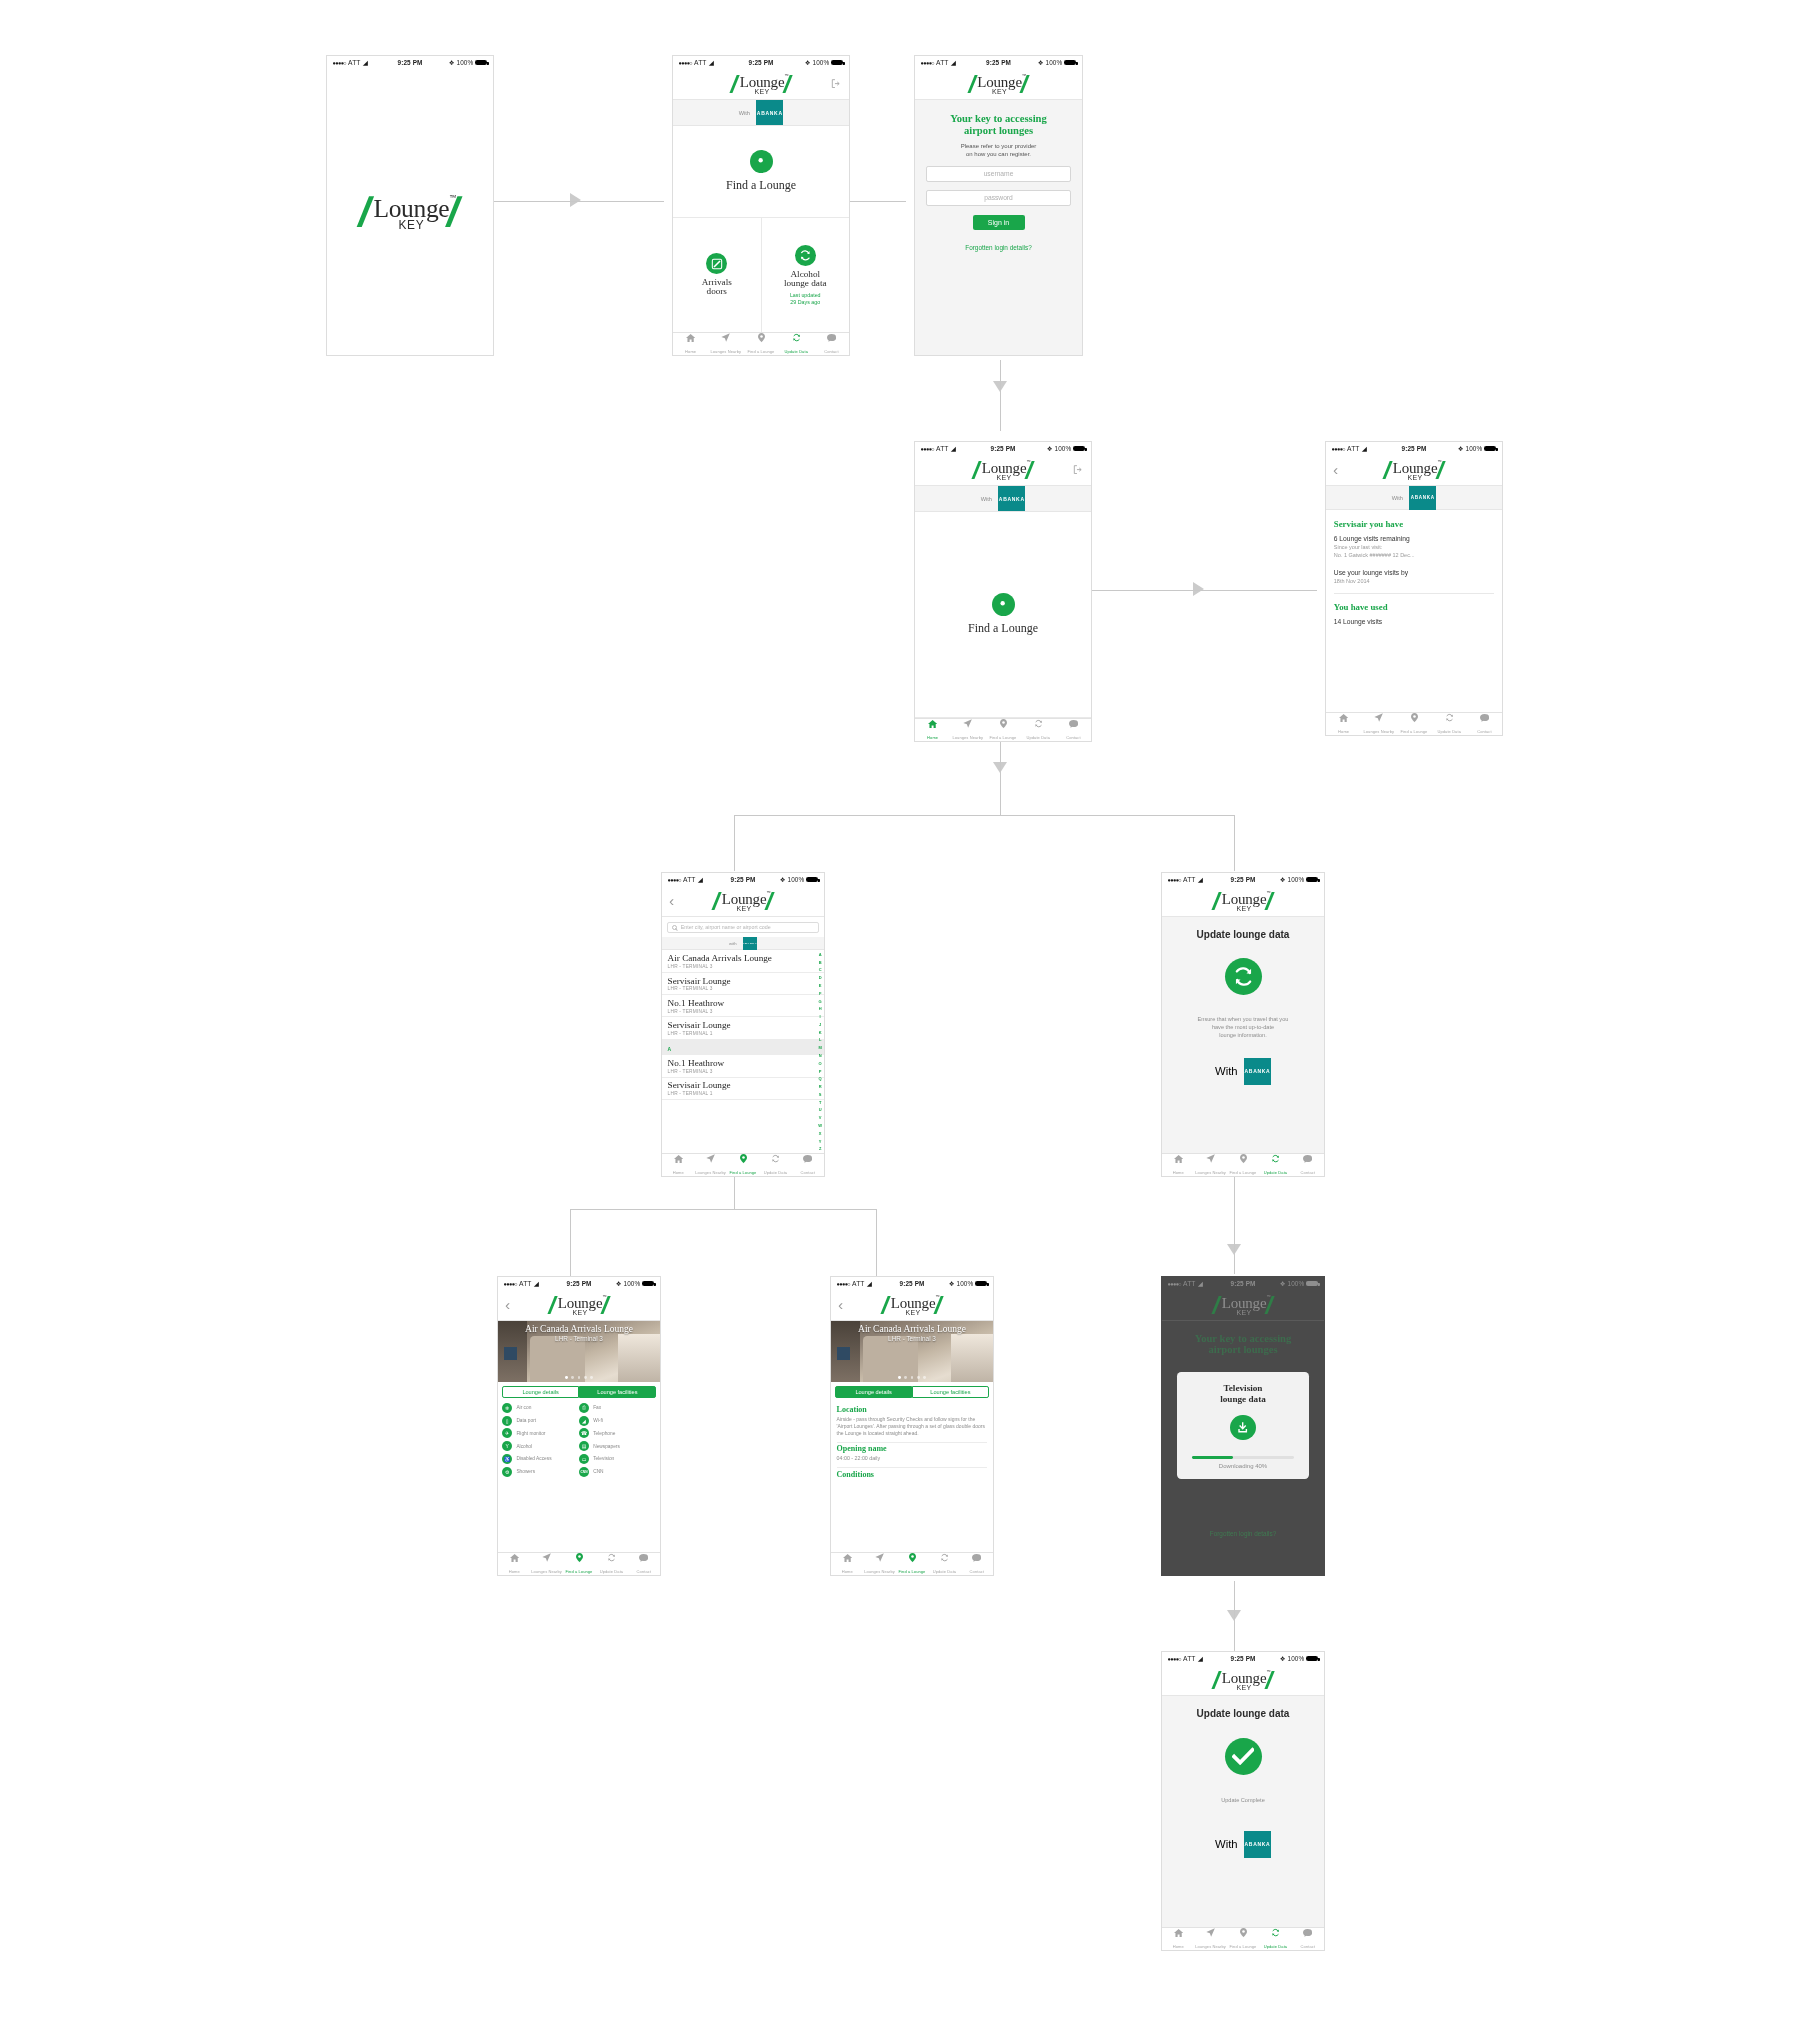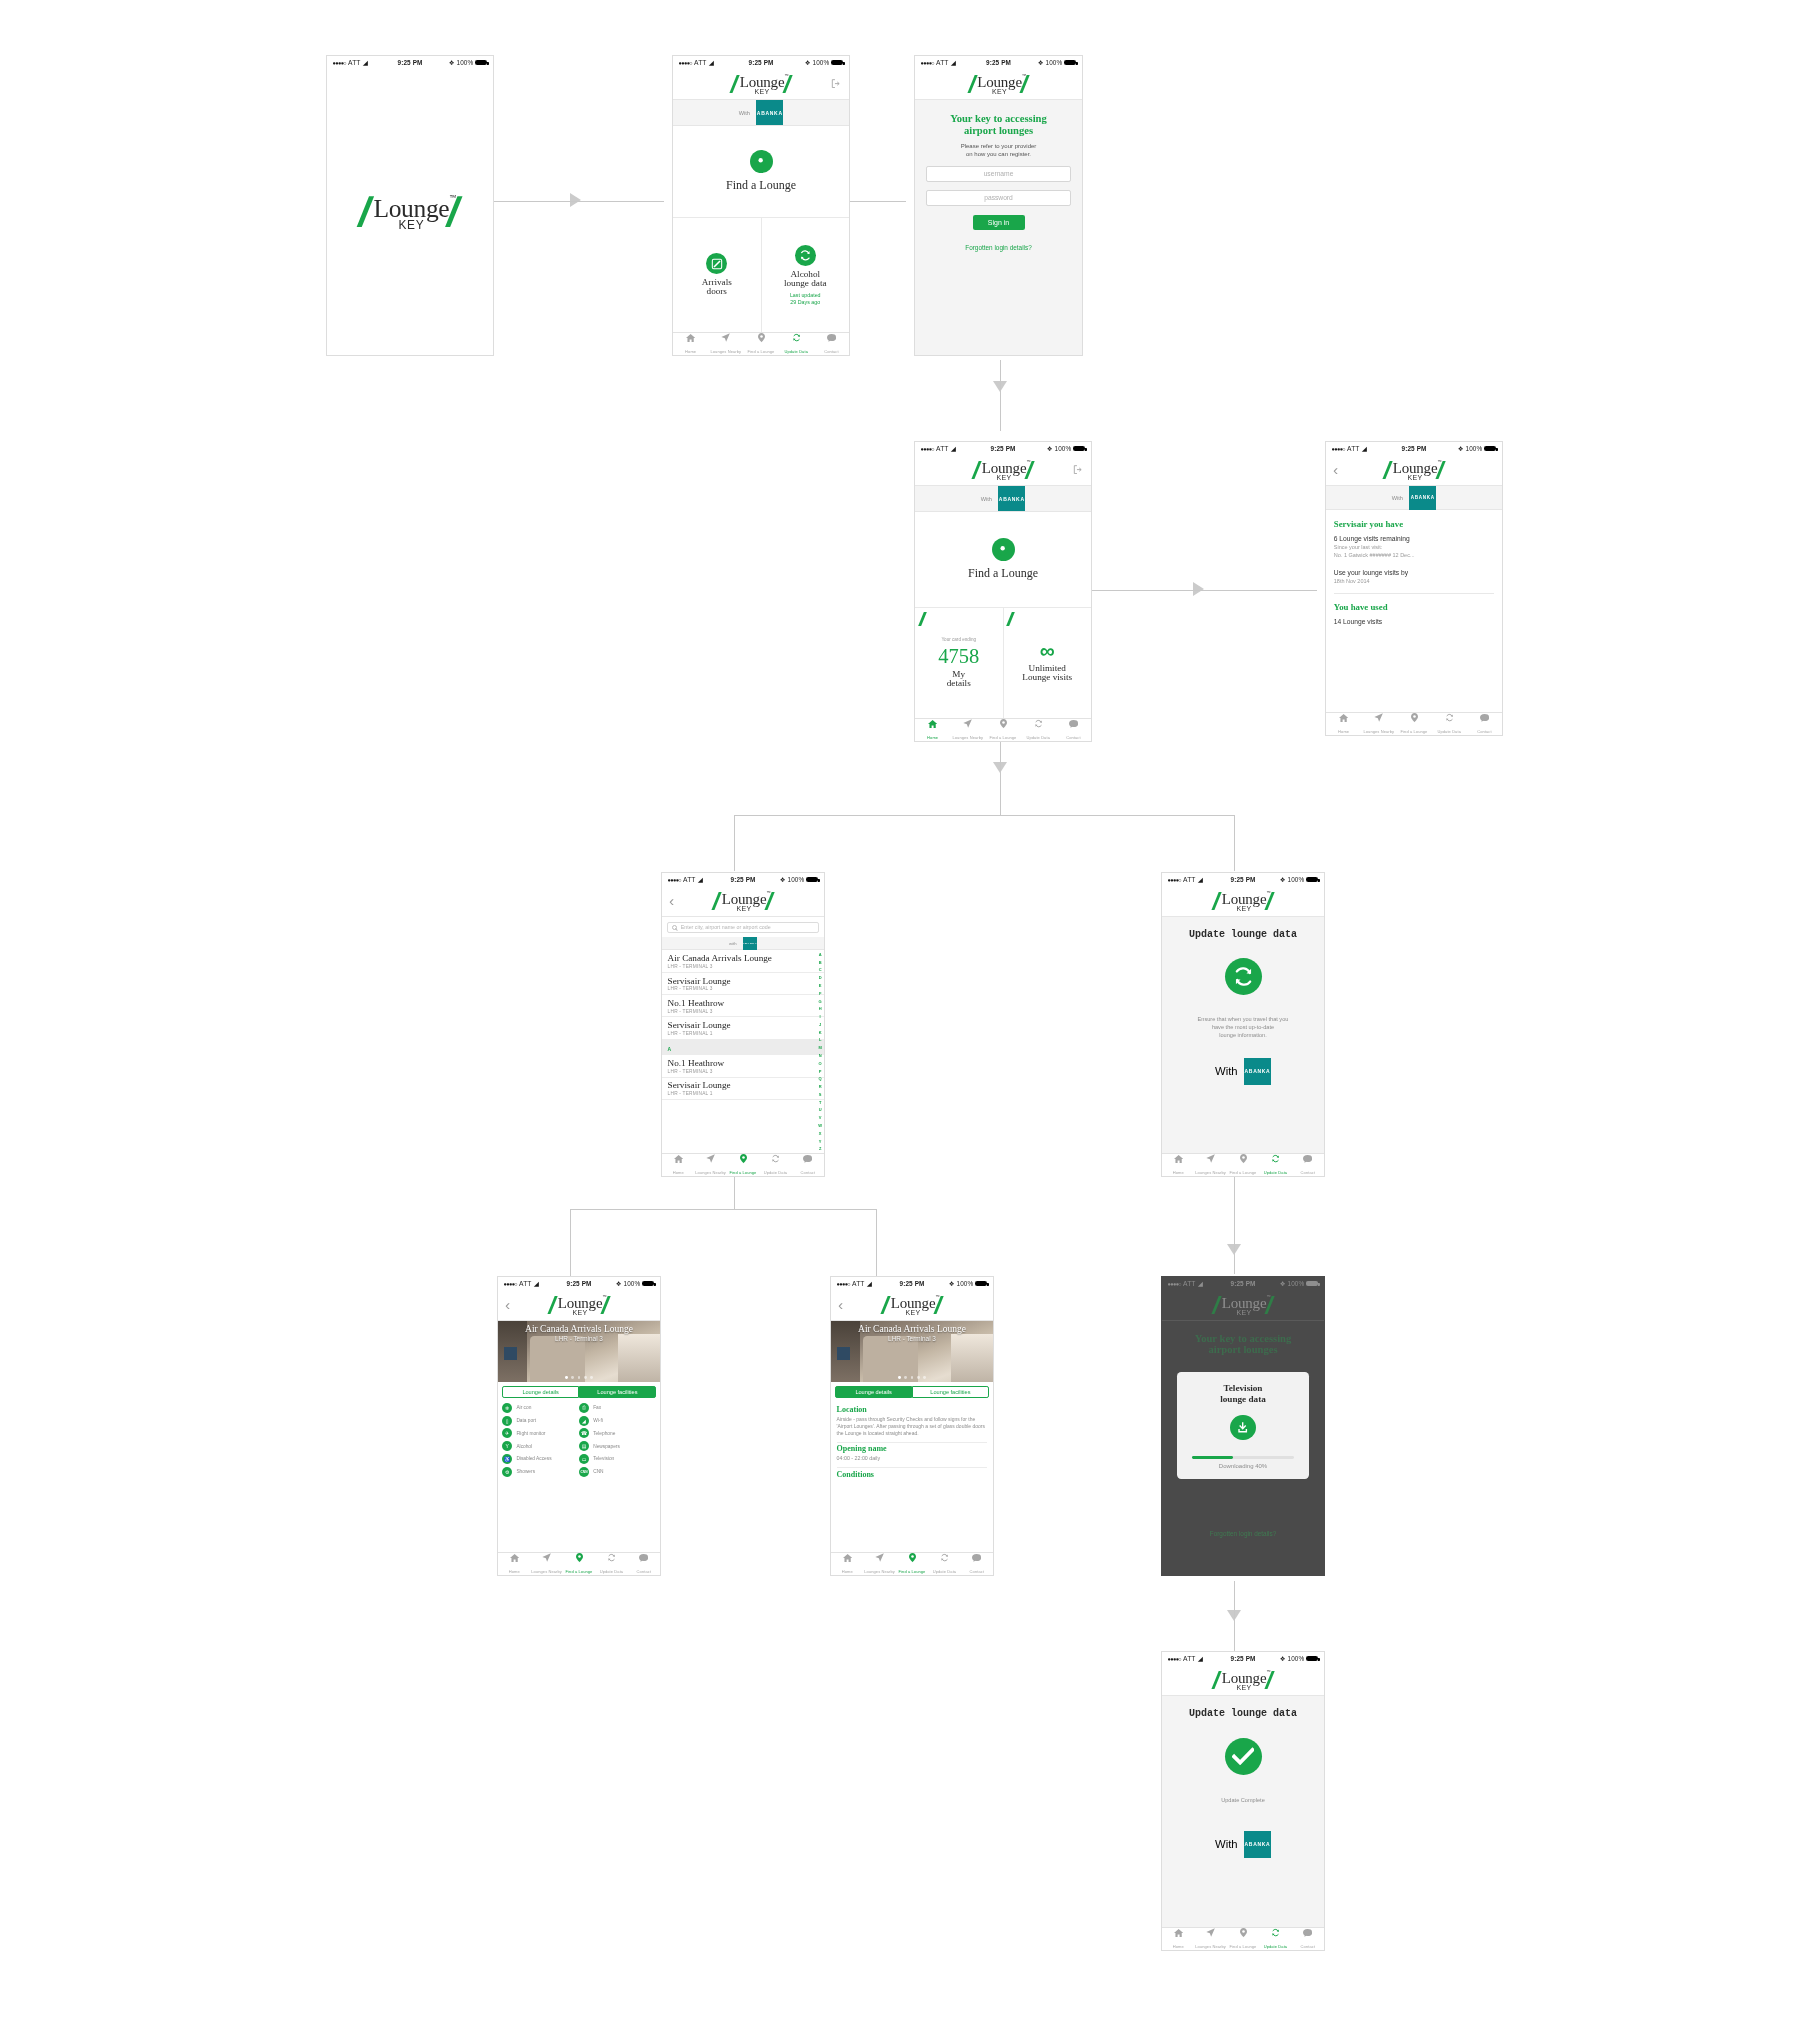--- a/index.html
+++ b/index.html
@@ -169,21 +169,21 @@
   .lrow.sect { background:#ececec; padding:1.4px 5.6px; }
   .lrow.sect .sl { font-size:5px; color:#19a64a; font-weight:bold;}
   .alphaidx {
     position:absolute; right:0.7px; top:1.4px; bottom:1.4px; width:6.4px;
     display:flex; flex-direction:column; align-items:center; justify-content:space-between;
     font-size:4px; color:#19a64a; font-weight:bold;
   }
 
   
   .upd { flex:1 1 auto; background:#f4f4f4; display:flex; flex-direction:column; align-items:center; padding:11.3px 7px 4.2px;}
-  .upd .t { font-family:Liberation Mono, monospace; font-size:10px; color:#2b2b2b; font-weight:bold;}
+  .upd .t { font-family:Liberation Sans, sans-serif; font-size:10px; color:#2b2b2b; font-weight:bold;}
   .upd .note { font-size:5.6px; color:#8d8d8d; text-align:center; line-height:1.4;}
 
   
   .hero { position:relative; height:61px; overflow:hidden; flex:0 0 auto;
           background:linear-gradient(160deg,#6b5f52 0%,#8d8073 25%,#c3b6a4 55%,#e6ddd0 80%,#cfc6b6 100%); }
   .hero .hshape1{position:absolute;left:0;top:0;width:18%;height:100%;background:linear-gradient(180deg,#4a423a,#7d7064);}
   .hero .hshape2{position:absolute;left:20%;top:24%;width:34%;height:76%;background:#bdb0a0;border-radius:4.2px 4.2px 0 0;}
   .hero .hshape3{position:absolute;right:0;top:20%;width:26%;height:80%;background:linear-gradient(180deg,#efe7dc,#bfb4a6);}
   .hero .hscreen{position:absolute;left:4%;top:42%;width:8%;height:22%;background:#2f4a63;}
   .hero .htitle{
@@ -479,33 +479,20 @@
     </div>
     <div class="screen-body">
       <div class="tile-main">
         <span class="gcircle" style="width:23px;height:23px;">
           <svg width="11.3" height="13.4" viewBox="0 0 16 19">
               <path d="M8 0C3.6 0 0 3.5 0 7.8 0 13 8 19 8 19s8-6 8-11.2C16 3.5 12.4 0 8 0z" fill="#19a64a"></path>
               <circle cx="8" cy="7.5" r="3.1" fill="#fff"></circle>
             </svg>
         </span>
         <span class="label">Find a Lounge</span>
-      </div>
-      <div class="tiles2">
-        <div class="tile cardtile">
-          <span class="minislash"></span>
-          <span class="cardcap">Your card ending</span>
-          <span class="cardnum">4758</span>
-          <span class="label"><span>My</span><br><span>details</span></span>
-        </div>
-        <div class="tile cardtile">
-          <span class="minislash"></span>
-          <span class="infinity">∞</span>
-          <span class="label"><span>Unlimited</span><br><span>Lounge visits</span></span>
-        </div>
       </div>
     </div>
     <div class="tabbar">
       <div class="tabitem active"><span class="ti">
             <svg width="9.2" height="8.5" viewBox="0 0 14 13">
               <path d="M7 0L0 6h2.2v7h3.3V8.6h3V13h3.3V6H14z" fill="currentColor"></path>
             </svg>
           </span><span class="tl">Home</span></div>
       <div class="tabitem"><span class="ti">
             <svg width="9.2" height="9.2" viewBox="0 0 14 14">

